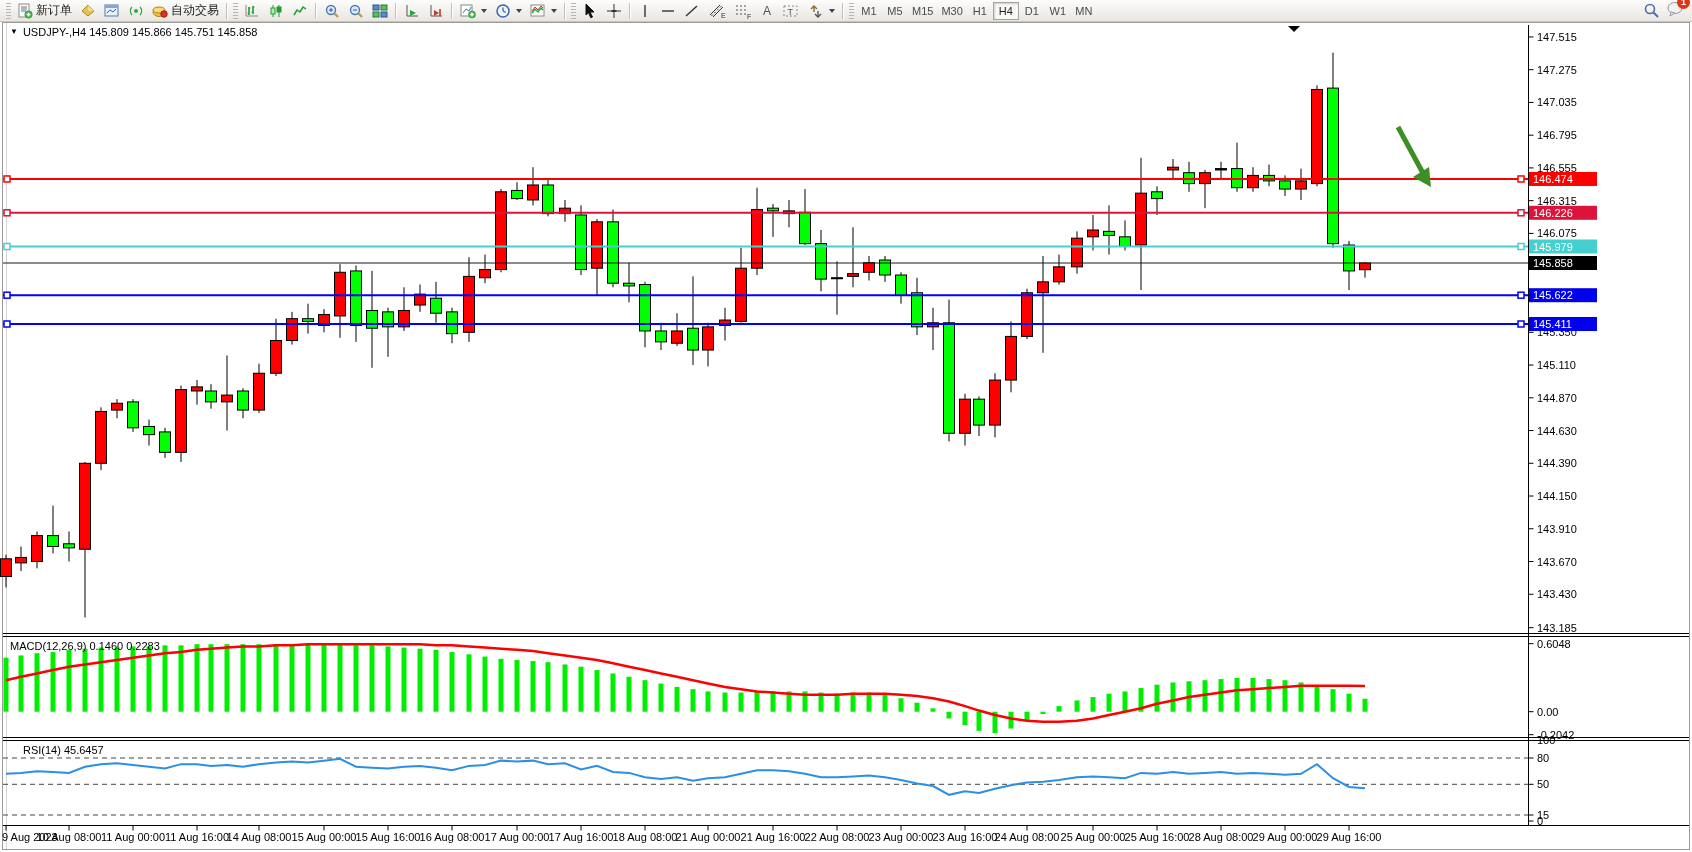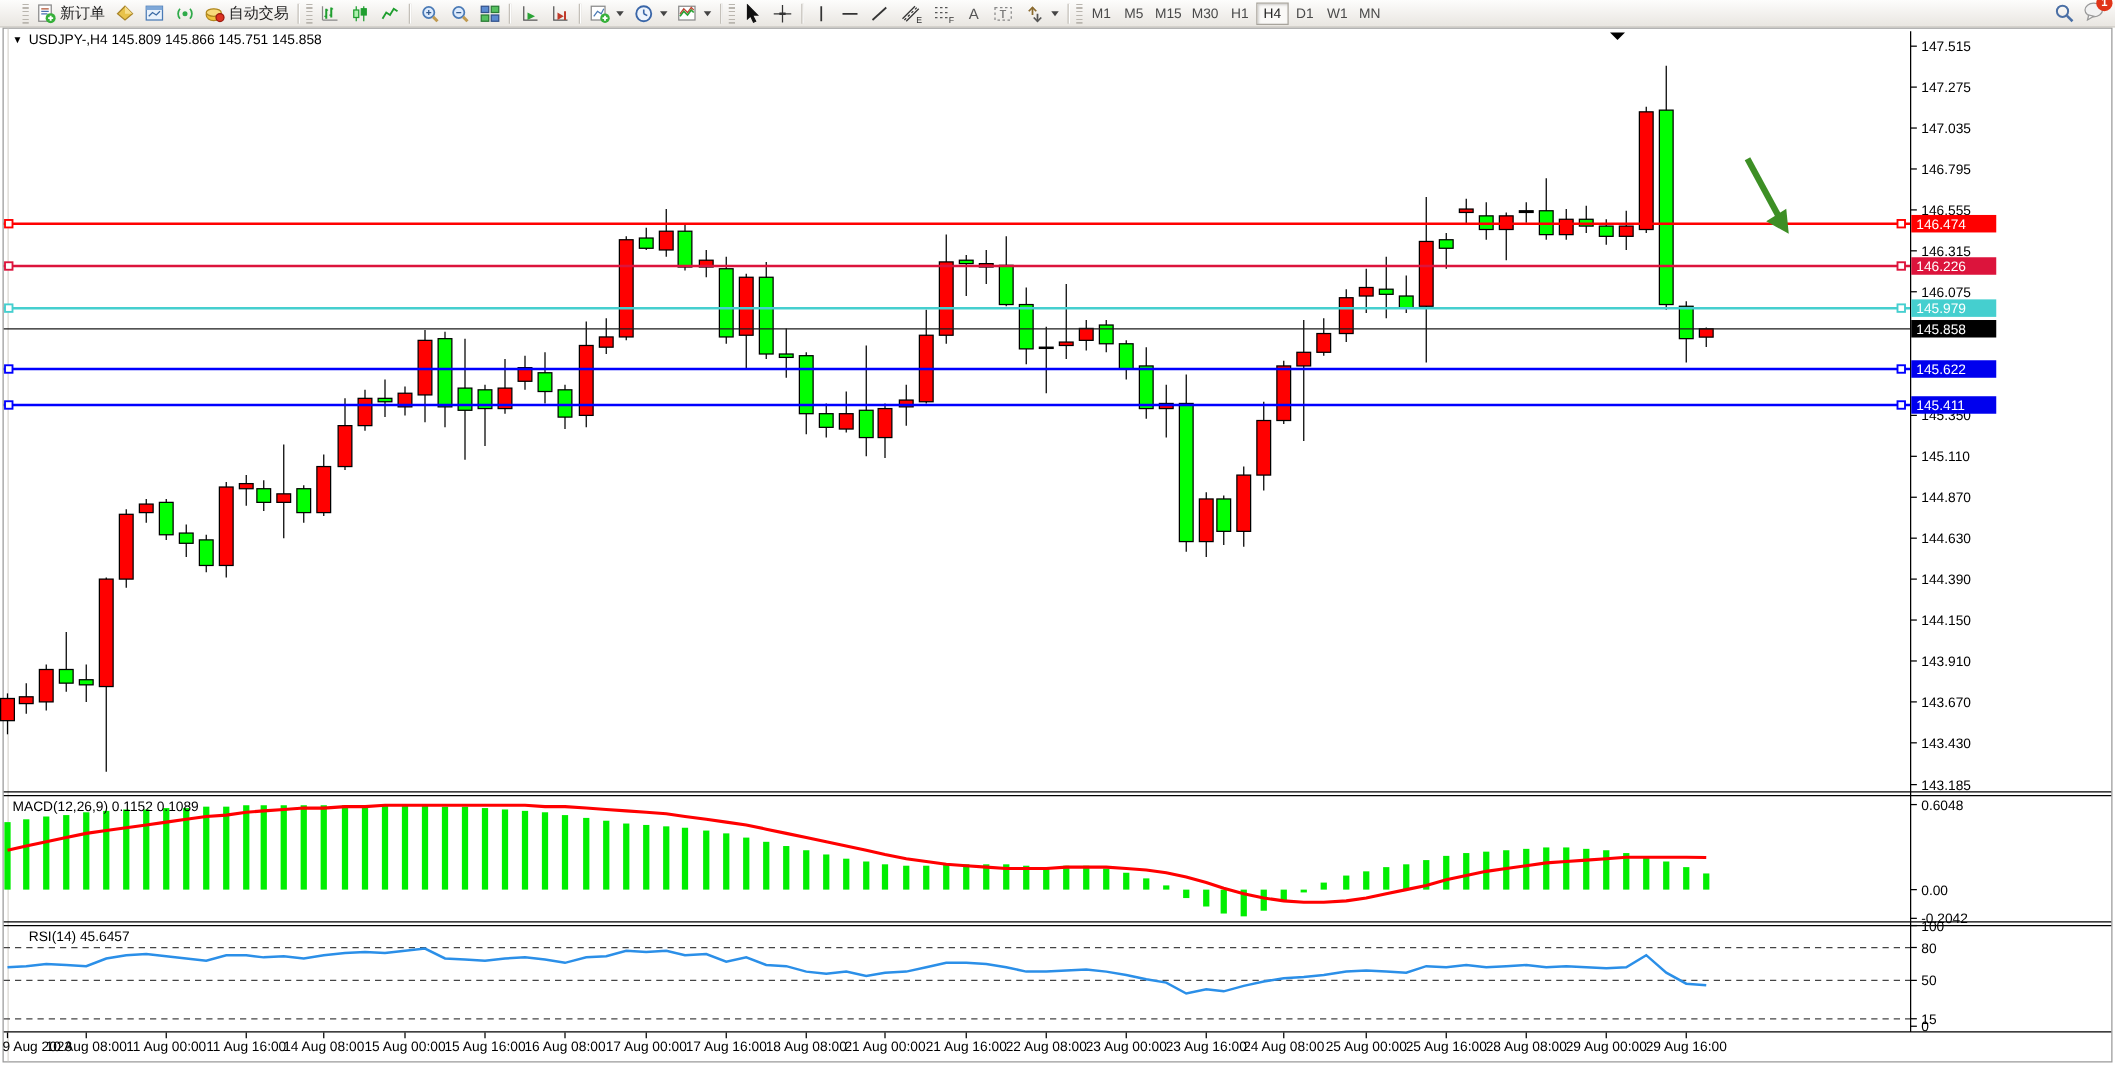--- a/index.html
+++ b/index.html
@@ -1,20 +1,20 @@
 <!DOCTYPE html>
 <html><head>
 <meta charset="utf-8">
 <style>
   html,body{margin:0;padding:0}
   body{width:1692px;height:852px;position:relative;overflow:hidden;
        font-family:"Liberation Sans",sans-serif;background:#ffffff}
   #toolbar{position:absolute;top:0;left:0;width:1692px;height:22px;box-sizing:border-box;
        background:linear-gradient(#fdfdfc,#f2f0ed 55%,#e9e6e1);
-       border-bottom:1px solid #c9c5be;display:flex;align-items:center;z-index:3;padding-left:16px}
+       border-bottom:1px solid #c9c5be;display:flex;align-items:center;z-index:3;padding-left:4px}
   .tbb{height:20px;min-width:22px;border:1px solid transparent;background:transparent;
        display:flex;align-items:center;justify-content:center;gap:3px;
        font:12px "Liberation Sans",sans-serif;color:#222;padding:0 3px;cursor:pointer}
   .sep{width:1px;height:16px;background:#c4c0b9;border-right:1px solid #ffffff;margin:0 3px;flex:0 0 auto}
   .grip{width:5px;height:16px;margin:0 2px;flex:0 0 auto;
        background:repeating-linear-gradient(to bottom,#b9b5ae 0 1px,transparent 1px 3px)}
   .caret{width:0;height:0;border-left:3px solid transparent;border-right:3px solid transparent;
        border-top:4px solid #444;margin-left:2px}
   .tf{height:18px;min-width:26px;border:1px solid transparent;background:transparent;
        font:11px "Liberation Sans",sans-serif;color:#4a4a4a;cursor:pointer;padding:0 3px}
@@ -268,21 +268,21 @@
       </svg>
       <div id="chat-badge">1</div>
     </div>
   </div>
 </div>
 
 <div id="chart-title" class="overlay">
   <span id="title-tri">▼</span>
   <span>USDJPY-,H4 145.809 145.866 145.751 145.858</span>
 </div>
-<div id="macd-label" class="overlay">MACD(12,26,9) 0.1152 0.1089</div>
+<div id="macd-label" class="overlay">MACD(12,26,9) 0.1460 0.2283</div>
 <div id="rsi-label" class="overlay">RSI(14) 45.6457</div>
 
 <svg id="plot" width="1692" height="852">
     <rect x="2.5" y="22.5" width="1687" height="827" fill="#ffffff" stroke="#9a9a9a"></rect>
     <line x1="6.5" y1="23" x2="6.5" y2="849" stroke="#d9d6d0"></line>
     <line x1="3" y1="633.5" x2="1689" y2="633.5" stroke="#000"></line>
     <line x1="3" y1="636.5" x2="1689" y2="636.5" stroke="#000"></line>
     <line x1="3" y1="737.5" x2="1689" y2="737.5" stroke="#000"></line>
     <line x1="3" y1="740.5" x2="1689" y2="740.5" stroke="#000"></line>
     <line x1="3" y1="825.5" x2="1689" y2="825.5" stroke="#000"></line>

